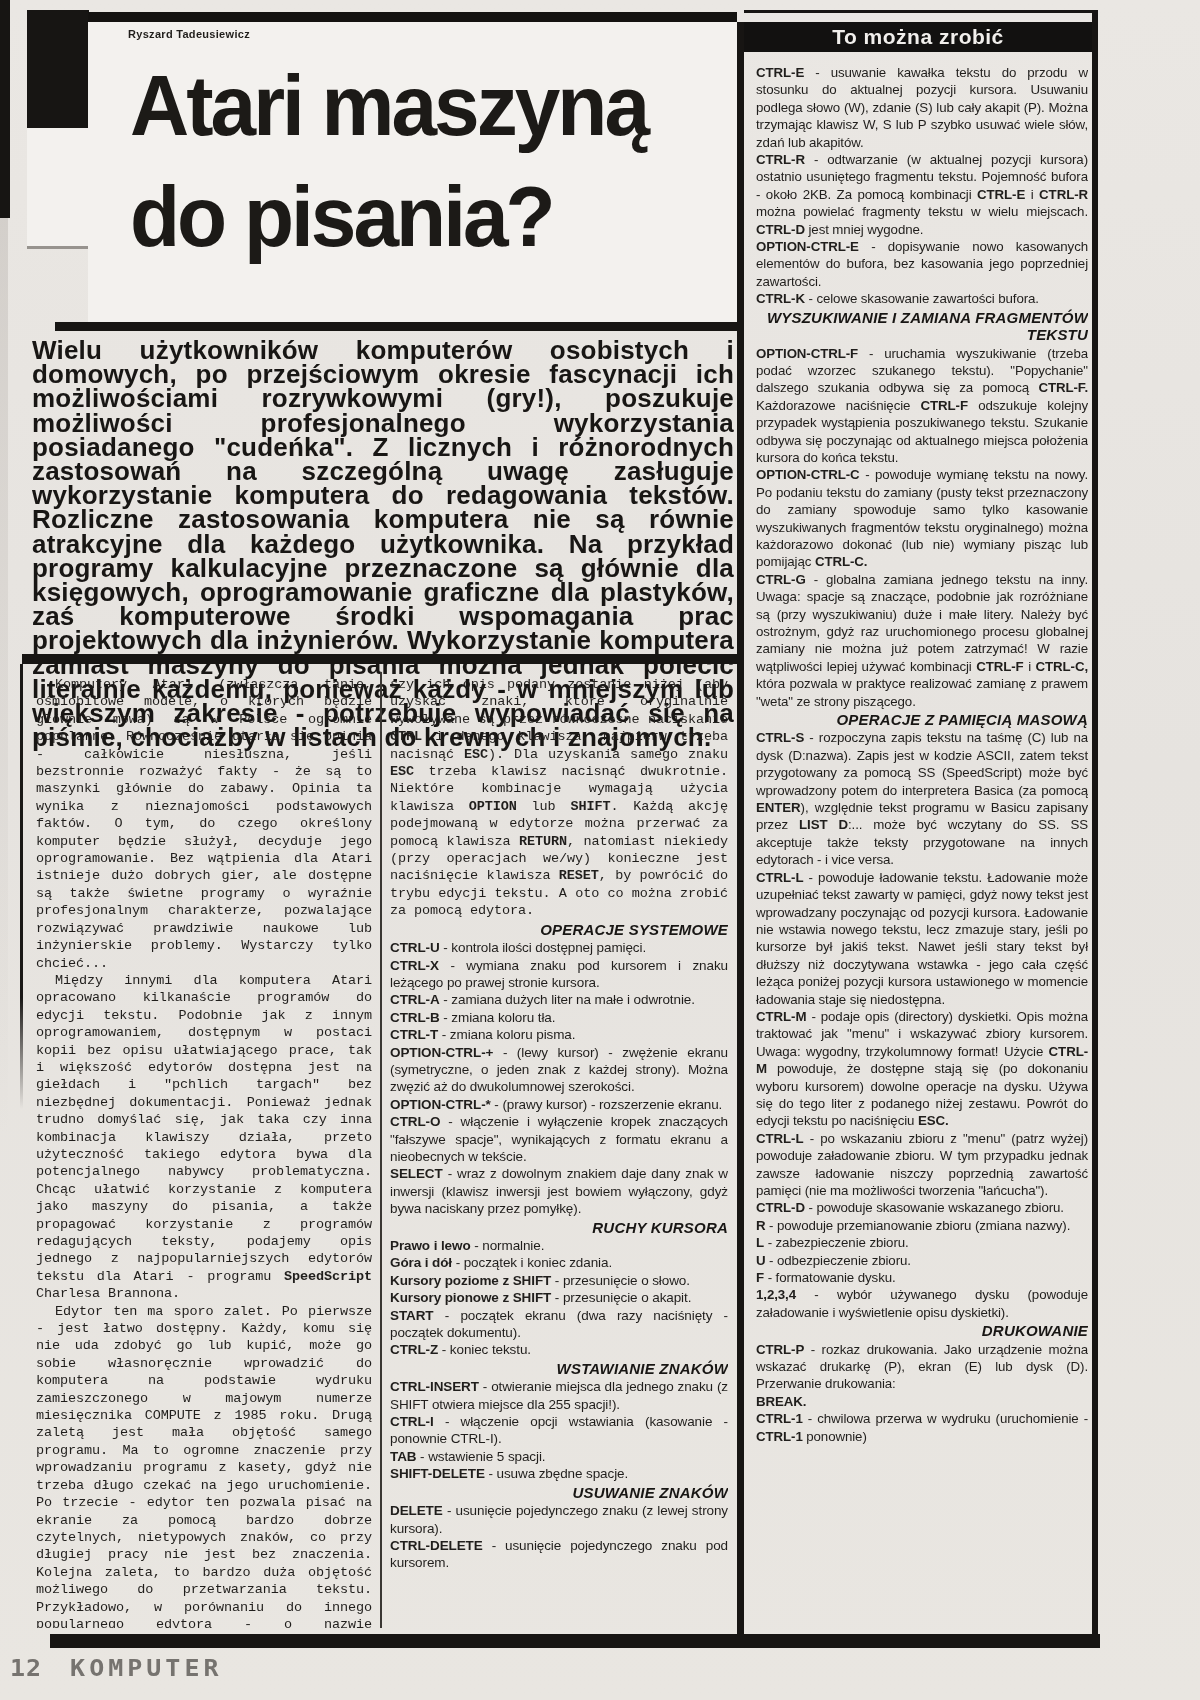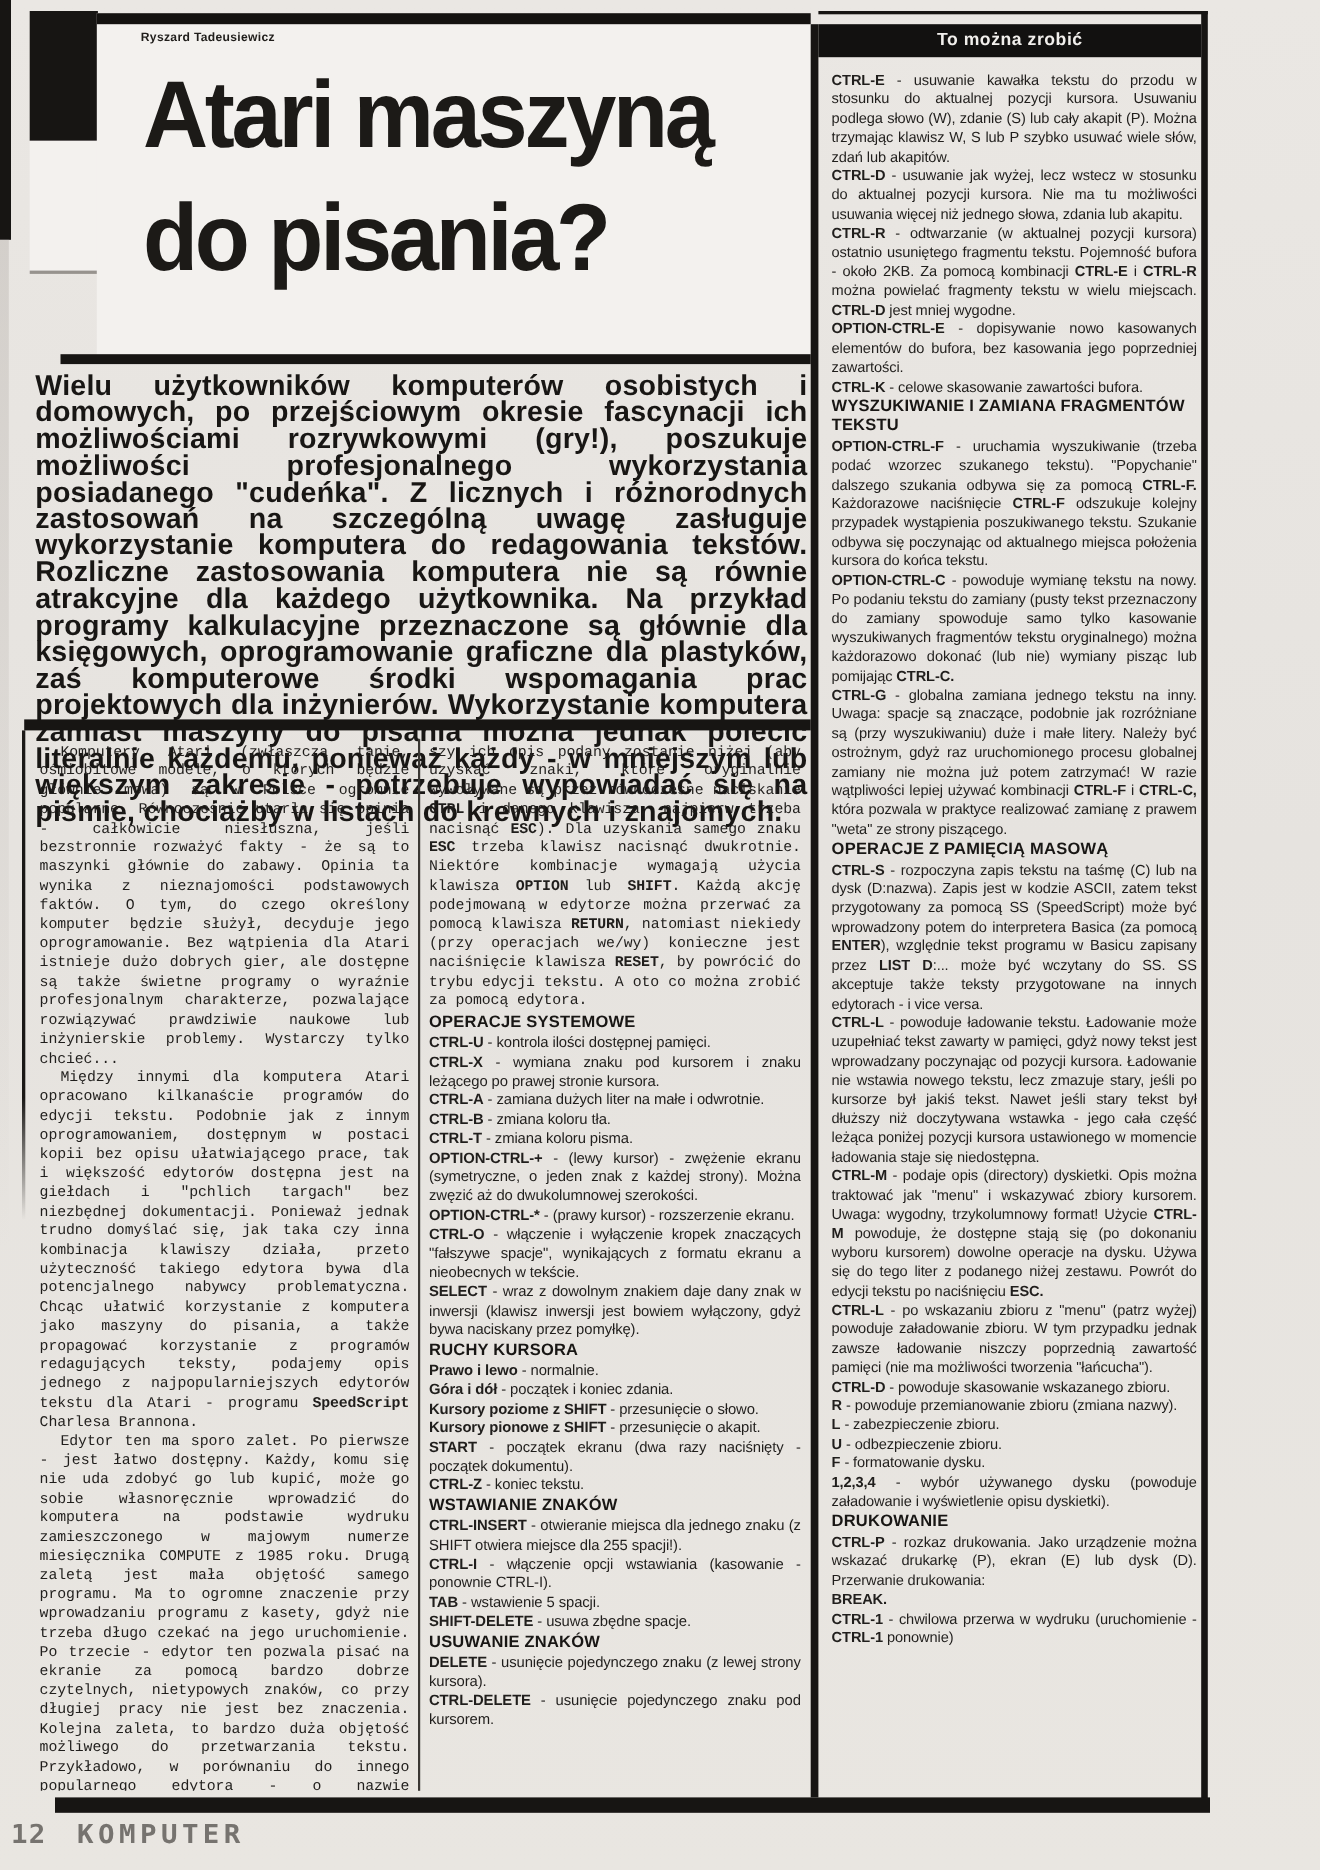--- a/index.html
+++ b/index.html
@@ -41,26 +41,26 @@
   .col{font-size:13.5px;line-height:17.4px;text-align:justify;color:#201e1c;letter-spacing:-.1px;}
   .col-left{left:36px;top:676px;width:336px;height:952px;overflow:hidden;}
   .col-mid{left:390px;top:676px;width:338px;height:952px;overflow:hidden;}
   .right-content{left:756px;top:64px;width:332px;height:1566px;overflow:hidden;
     font-size:13.3px;line-height:17.4px;text-align:justify;color:#201e1c;letter-spacing:-.1px;}
 
   .colp{margin:0;text-indent:19px;font-family:Liberation Mono, monospace;}
   .colp.noind{text-indent:0;}
   .entry{margin:0;}
   .entry .key{font-weight:700;}
-  .sec-heading{font-weight:700;text-align:left;font-size:15px;
+  .sec-heading{font-weight:700;font-style:italic;text-align:right;font-size:15px;
     margin:1px 0;letter-spacing:.2px;color:#181614;}
 
   
   .header-bar{left:744px;top:22px;width:348px;height:30px;background:#121110;
-    color:#f1efec;font-weight:700;font-size:16px;text-align:center;line-height:30px;letter-spacing:.5px;}
+    color:#f1efec;font-weight:700;font-size:21px;text-align:center;line-height:30px;letter-spacing:.5px;}
 
   
   .footer{left:10px;top:1654px;color:#76736f;font-family:"DejaVu Sans Mono",monospace;
     font-weight:700;transform:scaleY(.95);transform-origin:top left;}
   .page-num{font-size:25px;letter-spacing:1px;display:inline-block;margin-right:28px;}
   .mag-logo{font-size:25px;letter-spacing:4px;display:inline-block;}
 </style>
 </head>
 <body>
 
@@ -119,21 +119,20 @@
       <p class="entry"><b class="key">DELETE</b> - usunięcie pojedynczego znaku (z lewej strony kursora).</p>
       <p class="entry"><b class="key">CTRL-DELETE</b> - usunięcie pojedynczego znaku pod kursorem.</p>
     </div>
 
   <div class="abs top-thin"></div>
   <div class="abs rb-left"></div>
   <div class="abs rb-right"></div>
   <div class="abs header-bar">To można zrobić</div>
   <div class="abs right-content" id="col-right">
       <p class="entry"><b class="key">CTRL-E</b> - usuwanie kawałka tekstu do przodu w stosunku do aktualnej pozycji kursora. Usuwaniu podlega słowo (W), zdanie (S) lub cały akapit (P). Można trzymając klawisz W, S lub P szybko usuwać wiele słów, zdań lub akapitów.</p>
-      <p class="entry"><b class="key">CTRL-D</b> - usuwanie jak wyżej, lecz wstecz w stosunku do aktualnej pozycji kursora. Nie ma tu możliwości usuwania więcej niż jednego słowa, zdania lub akapitu.</p>
       <p class="entry"><b class="key">CTRL-R</b> - odtwarzanie (w aktualnej pozycji kursora) ostatnio usuniętego fragmentu tekstu. Pojemność bufora - około 2KB. Za pomocą kombinacji <b>CTRL-E</b> i <b>CTRL-R</b> można powielać fragmenty tekstu w wielu miejscach. <b>CTRL-D</b> jest mniej wygodne.</p>
       <p class="entry"><b class="key">OPTION-CTRL-E</b> - dopisywanie nowo kasowanych elementów do bufora, bez kasowania jego poprzedniej zawartości.</p>
       <p class="entry"><b class="key">CTRL-K</b> - celowe skasowanie zawartości bufora.</p>
       <div class="sec-heading">WYSZUKIWANIE I ZAMIANA FRAGMENTÓW TEKSTU</div>
       <p class="entry"><b class="key">OPTION-CTRL-F</b> - uruchamia wyszukiwanie (trzeba podać wzorzec szukanego tekstu). "Popychanie" dalszego szukania odbywa się za pomocą <b>CTRL-F.</b> Każdorazowe naciśnięcie <b>CTRL-F</b> odszukuje kolejny przypadek wystąpienia poszukiwanego tekstu. Szukanie odbywa się poczynając od aktualnego miejsca położenia kursora do końca tekstu.</p>
       <p class="entry"><b class="key">OPTION-CTRL-C</b> - powoduje wymianę tekstu na nowy. Po podaniu tekstu do zamiany (pusty tekst przeznaczony do zamiany spowoduje samo tylko kasowanie wyszukiwanych fragmentów tekstu oryginalnego) można każdorazowo dokonać (lub nie) wymiany pisząc lub pomijając <b>CTRL-C.</b></p>
       <p class="entry"><b class="key">CTRL-G</b> - globalna zamiana jednego tekstu na inny. Uwaga: spacje są znaczące, podobnie jak rozróżniane są (przy wyszukiwaniu) duże i małe litery. Należy być ostrożnym, gdyż raz uruchomionego procesu globalnej zamiany nie można już potem zatrzymać! W razie wątpliwości lepiej używać kombinacji <b>CTRL-F</b> i <b>CTRL-C,</b> która pozwala w praktyce realizować zamianę z prawem "weta" ze strony piszącego.</p>
       <div class="sec-heading">OPERACJE Z PAMIĘCIĄ MASOWĄ</div>
       <p class="entry"><b class="key">CTRL-S</b> - rozpoczyna zapis tekstu na taśmę (C) lub na dysk (D:nazwa). Zapis jest w kodzie ASCII, zatem tekst przygotowany za pomocą SS (SpeedScript) może być wprowadzony potem do interpretera Basica (za pomocą <b>ENTER</b>), względnie tekst programu w Basicu zapisany przez <b>LIST D</b>:... może być wczytany do SS. SS akceptuje także teksty przygotowane na innych edytorach - i vice versa.</p>
       <p class="entry"><b class="key">CTRL-L</b> - powoduje ładowanie tekstu. Ładowanie może uzupełniać tekst zawarty w pamięci, gdyż nowy tekst jest wprowadzany poczynając od pozycji kursora. Ładowanie nie wstawia nowego tekstu, lecz zmazuje stary, jeśli po kursorze był jakiś tekst. Nawet jeśli stary tekst był dłuższy niż doczytywana wstawka - jego cała część leżąca poniżej pozycji kursora ustawionego w momencie ładowania staje się niedostępna.</p>

